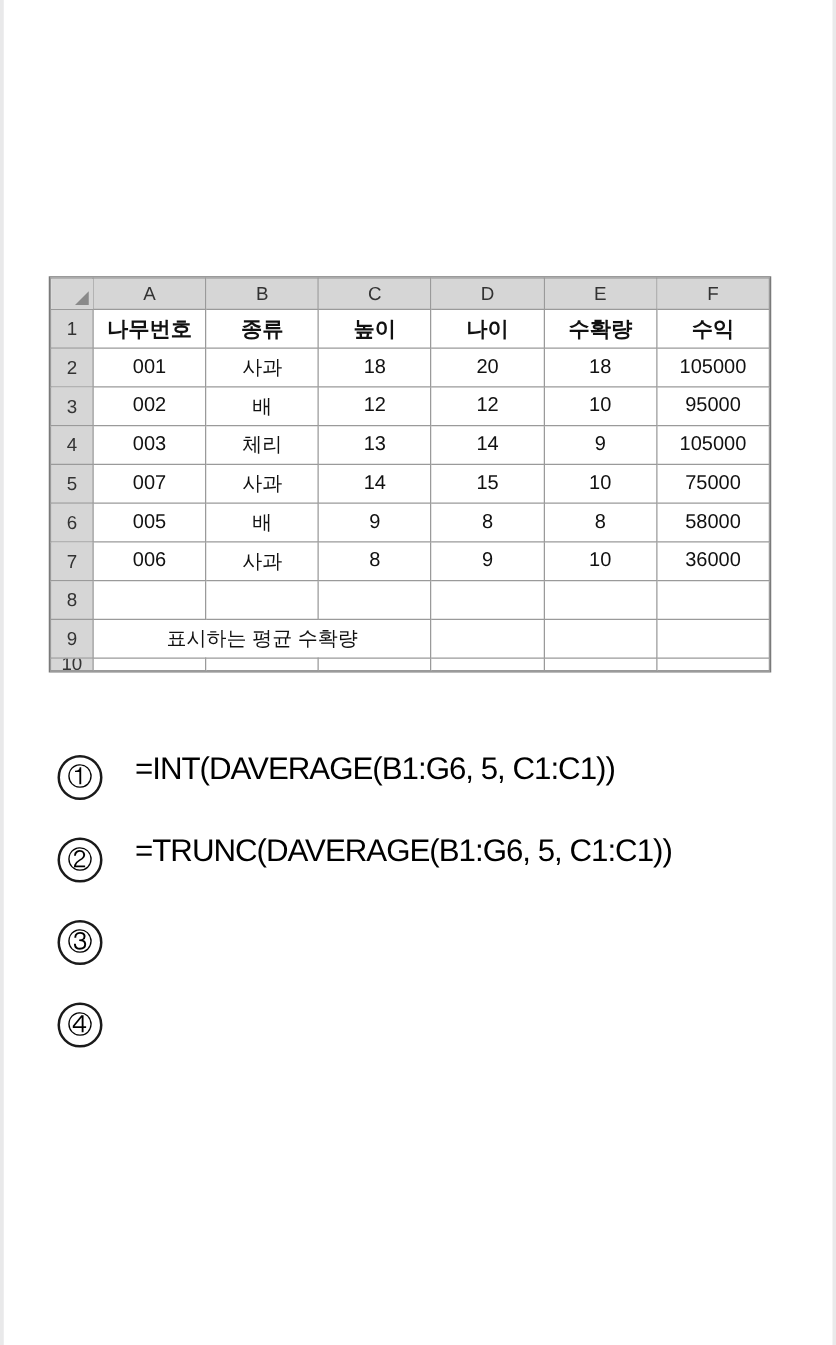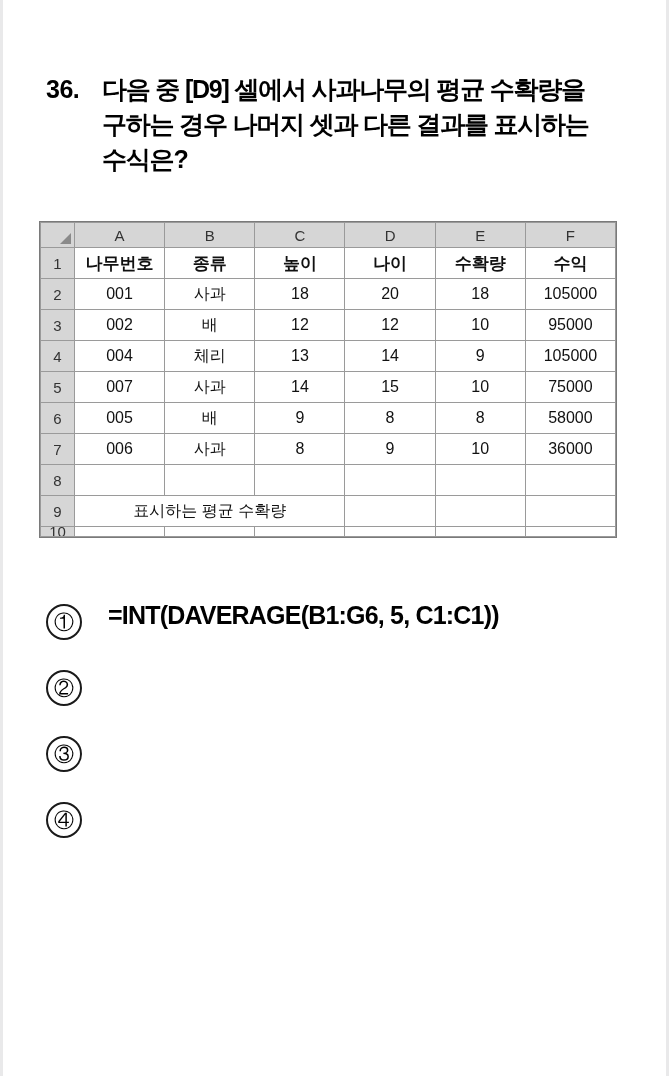--- a/index.html
+++ b/index.html
@@ -177,35 +177,30 @@
     border-radius: 50%;
     font-size: 20px;
     line-height: 1;
     font-family: "Liberation Sans", sans-serif;
   }
   .choice-text {
     font-size: 25px;
     line-height: 31px;
     letter-spacing: -0.8px;
     width: 520px;
-    font-weight: bold;
   }
 </style>
 </head>
 <body>
 
 <div class="page-edge-left"></div>
 <div class="page-edge-right"></div>
 
 <div class="content">
 
-  <div class="question">
-    <div class="q-number">36.</div>
-    <div class="q-text">다음 중 [D9] 셀에서 사과나무의 평균 수확량을 구하는 경우 나머지 셋과 다른 결과를 표시하는 수식은?</div>
-  </div>
 
   <div class="sheet">
     <table class="grid">
       <tbody>
           <tr class="colhead">
         <td class="corner">
               <span class="corner-tri"></span>
             </td>
         <td>A</td>
         <td>B</td>
@@ -240,21 +235,21 @@
         <td>002</td>
         <td>배</td>
         <td>12</td>
         <td>12</td>
         <td>10</td>
         <td>95000</td>
       </tr>
 
       <tr>
         <td class="rowhead">4</td>
-        <td>004</td>
+        <td>003</td>
         <td>체리</td>
         <td>13</td>
         <td>14</td>
         <td>9</td>
         <td>105000</td>
       </tr>
 
       <tr>
         <td class="rowhead">5</td>
         <td>007</td>
@@ -322,20 +317,21 @@
       <div class="choice-num">
         <span class="circle-num">①</span>
       </div>
       <div class="choice-text">=INT(DAVERAGE(B1:G6, 5, C1:C1))</div>
     </div>
 
     <div class="choice">
       <div class="choice-num">
         <span class="circle-num">②</span>
       </div>
+      <div class="choice-text">=TRUNC(DAVERAGE(B1:G6, 5, C1:C1))</div>
     </div>
 
     <div class="choice">
       <div class="choice-num">
         <span class="circle-num">③</span>
       </div>
     </div>
 
     <div class="choice">
       <div class="choice-num">

